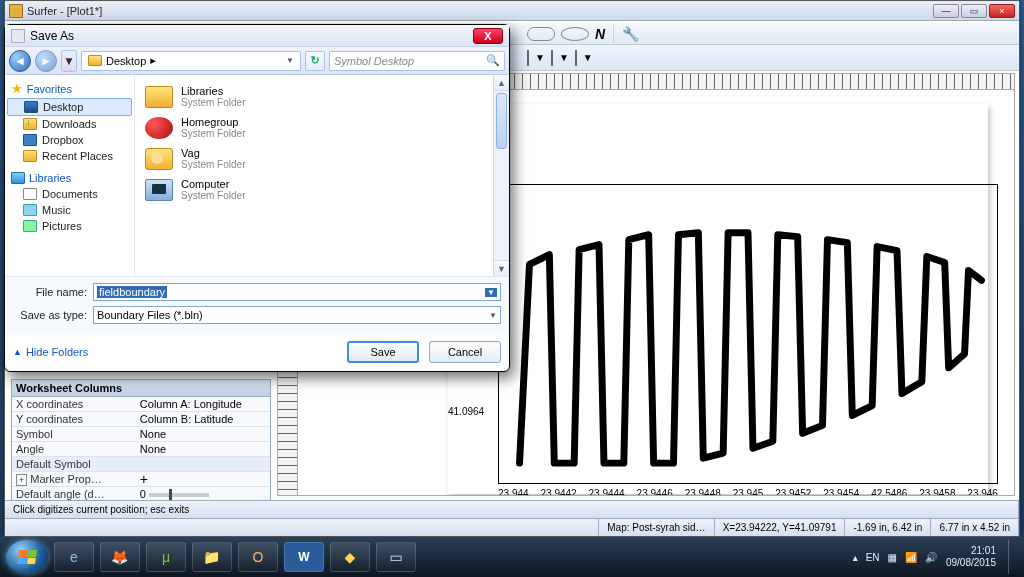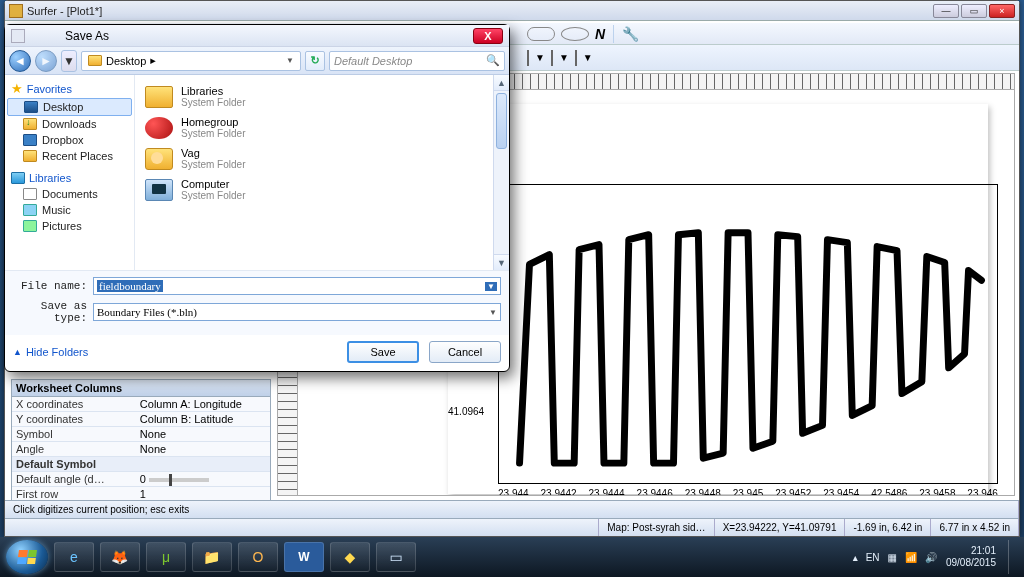--- a/index.html
+++ b/index.html
@@ -27,33 +27,33 @@
   .plotframe { position:absolute; left:220px; top:110px; width:500px; height:300px; border:1px solid #000; }
   .plotframe svg { width:100%; height:100%; }
   .ticklabel { position:absolute; font-size:10px; color:#000; white-space:nowrap; }
   .closepin { position:absolute; right:4px; top:2px; font-size:10px; color:#333; letter-spacing:2px; }
   
   .proppane { position:absolute; left:6px; top:378px; width:260px; height:150px; background:#f7f9fd; border:1px solid #9ab; font-size:11px; }
   .proppane .hdr { background:linear-gradient(#dfe9f7,#bfd0e8); padding:2px 4px; font-weight:bold; border-bottom:1px solid #9ab; }
   .proppane table { width:100%; border-collapse:collapse; font-size:11px; }
   .proppane td { border-bottom:1px solid #dbe4f1; padding:1px 4px; }
   .proppane td:first-child { width:48%; color:#333; }
-  .proppane .sect { background:#e8eef9; font-weight:bold; }
+  .proppane .sect { background:#e8eef9; font-weight:normal; }
   .plus { font-size:14px; line-height:10px; }
   .slider { display:inline-block; width:60px; height:4px; background:#ccc; position:relative; vertical-align:middle; }
   .slider .thumb { position:absolute; left:20px; top:-4px; width:3px; height:12px; background:#444; }
   
   .statusbar { position:absolute; left:0; right:0; height:18px; background:linear-gradient(#eef3fb,#d3dff1); border-top:1px solid #9ab; font-size:10px; display:flex; align-items:center; }
   .statusbar .cell { padding:0 8px; border-right:1px solid #aac; height:100%; display:flex; align-items:center; }
   .statusbar.hint { bottom:18px; }
   .statusbar.coords { bottom:0; }
   .statusbar .grow { flex:1; }
   
   .dialog { position:absolute; left:4px; top:24px; width:506px; height:348px; background:#fff; border:1px solid #000; border-radius:6px; box-shadow:4px 6px 14px rgba(0,0,0,.55); display:flex; flex-direction:column; }
-  .dialog .dtitle { height:22px; background:linear-gradient(#f4f7fd,#dbe4f3); border-bottom:1px solid #cbd4e6; display:flex; align-items:center; padding:0 6px; font-size:12px;gap:35px; }
+  .dialog .dtitle { height:22px; background:linear-gradient(#f4f7fd,#dbe4f3); border-bottom:1px solid #cbd4e6; display:flex; align-items:center; padding:0 6px; font-size:12px; }
   .dialog .dtitle .dicon { width:14px; height:14px; background:#e4e9f4; border:1px solid #aab; margin-right:5px; }
   .dialog .dtitle .dclose { margin-left:auto; width:30px; height:16px; background:linear-gradient(#f46,#c02); color:#fff; display:flex; align-items:center; justify-content:center; border:1px solid #801; border-radius:3px; font-weight:bold; font-size:11px; }
   .dialog .navrow { height:28px; background:linear-gradient(#eef4fd,#d9e4f6); border-bottom:1px solid #bccce5; display:flex; align-items:center; padding:0 4px; gap:4px; }
   .navbtn { width:22px; height:22px; border-radius:50%; background:radial-gradient(circle at 30% 30%, #9dd0ff, #2f6db8); border:1px solid #255a95; display:flex; align-items:center; justify-content:center; color:#fff; font-size:12px; }
   .navbtn.small { width:16px; height:22px; border-radius:3px; background:linear-gradient(#eef,#dde); color:#333; border:1px solid #aac2e2; }
   .crumb { display:flex; align-items:center; gap:4px; background:#fff; border:1px solid #aac2e2; height:20px; padding:0 6px; flex:0 0 220px; border-radius:2px; }
   .crumb .folder { width:14px; height:11px; background:linear-gradient(#ffe27a,#f0b030); border:1px solid #c08a20; border-radius:1px; }
   .dropcaret { font-size:8px; color:#555; margin-left:auto; }
   .refresh { width:20px; height:20px; border:1px solid #aac2e2; background:linear-gradient(#f8fbff,#e2ecfb); border-radius:2px; display:flex; align-items:center; justify-content:center; color:#2a5; font-weight:bold; }
   .searchbox { flex:1; height:20px; border:1px solid #aac2e2; background:#fff; border-radius:2px; display:flex; align-items:center; padding:0 4px; color:#888; font-style:italic; }
@@ -89,22 +89,22 @@
   .fileitem { display:flex; align-items:center; gap:8px; padding:4px 2px; }
   .fileitem .meta { display:flex; flex-direction:column; }
   .fileitem .meta .sub { color:#888; font-size:10px; }
   .scrollbar { width:16px; background:#eef3fb; border-left:1px solid #cfdaee; display:flex; flex-direction:column; }
   .scrollbar .arr { height:16px; display:flex; align-items:center; justify-content:center; color:#567; font-size:9px; background:linear-gradient(#f8fbff,#e2ecfb); border-bottom:1px solid #cfdaee;}
   .scrollbar .arr:last-child { border-top:1px solid #cfdaee; border-bottom:0;}
   .scrollbar .track { flex:1; position:relative; }
   .scrollbar .thumb { position:absolute; left:2px; right:2px; top:2px; height:56px; background:linear-gradient(#dce9fb,#b9d1f1); border:1px solid #8eb1de; border-radius:3px; }
   .dfooter { border-top:1px solid #e2e9f3; padding:6px 8px; background:#f6f9fe; }
   .frow { display:flex; align-items:center; gap:6px; margin-bottom:5px; }
-  .flabel { width:74px; text-align:right; color:#222;font-family:Liberation Mono, monospace; }
-  .fval { flex:1; height:18px; border:1px solid #7ea7d8; background:#fff; padding:0 3px; display:flex; align-items:center; font-size:11px;font-family:Liberation Serif, serif; }
+  .flabel { width:74px; text-align:right; color:#222; }
+  .fval { flex:1; height:18px; border:1px solid #7ea7d8; background:#fff; padding:0 3px; display:flex; align-items:center; font-size:11px; }
   .fval.sel span { background:#2f6db8; color:#fff; padding:0 2px; }
   .fval .caret { margin-left:auto; font-size:8px; color:#555; }
   .dactions { display:flex; align-items:center; padding:6px 8px 8px; gap:10px; }
   .dactions .hide { color:#15c; display:flex; align-items:center; gap:4px; }
   .dactions .spacer { flex:1; }
   .dbtn { width:72px; height:22px; border:1px solid #8aa6c8; border-radius:3px; background:linear-gradient(#fefefe,#e3ecf7); display:flex; align-items:center; justify-content:center; font-size:11px; }
   .dbtn.primary { border:2px solid #3c8fe4; }
   
   .taskbar { position:absolute; left:0; right:0; bottom:0; height:40px; background:linear-gradient(180deg,#2a3f56 0%, #0d1722 100%); display:flex; align-items:center; padding:0 6px; gap:6px; }
   .start { width:42px; height:34px; border-radius:50%; background:radial-gradient(circle at 35% 30%,#8fd1ff,#1a5a96 60%,#0a2a4a); box-shadow:0 0 6px rgba(130,200,255,.6); display:flex; align-items:center; justify-content:center; }
@@ -219,20 +219,24 @@
               <td>None</td>
             </tr>
         <tr>
               <td>Angle</td>
               <td>None</td>
             </tr>
         <tr class="sect">
               <td colspan="2">Default Symbol</td>
             </tr>
         <tr>
+              <td><span style="border:1px solid #888;padding:0 2px;margin-right:3px;font-size:9px">+</span><span>Marker Prop…</span></td>
+              <td class="plus">+</td>
+            </tr>
+        <tr>
               <td>Default angle (d…</td>
               <td><span>0</span> <span class="slider"><span class="thumb"></span></span></td>
             </tr>
         <tr>
               <td>First row</td>
               <td>1</td>
             </tr>
       </tbody>
         </table>
     </div>
@@ -260,21 +264,21 @@
       <span class="navbtn" style="opacity:.55">►</span>
       <span class="navbtn small">▼</span>
       <div class="crumb">
         <span class="folder"></span>
         <span>Desktop</span>
         <span>▸</span>
         <span class="dropcaret">▼</span>
       </div>
       <span class="refresh">↻</span>
       <div class="searchbox">
-        <span>Default Desktop</span>
+        <span>Symbol Desktop</span>
         <span class="mag">🔍</span>
       </div>
     </div>
     <div class="dbody">
       <div class="nav">
         <div class="navgroup">
           <div class="navhdr">
               <span class="star">★</span>
               <span>Favorites</span>
             </div>

